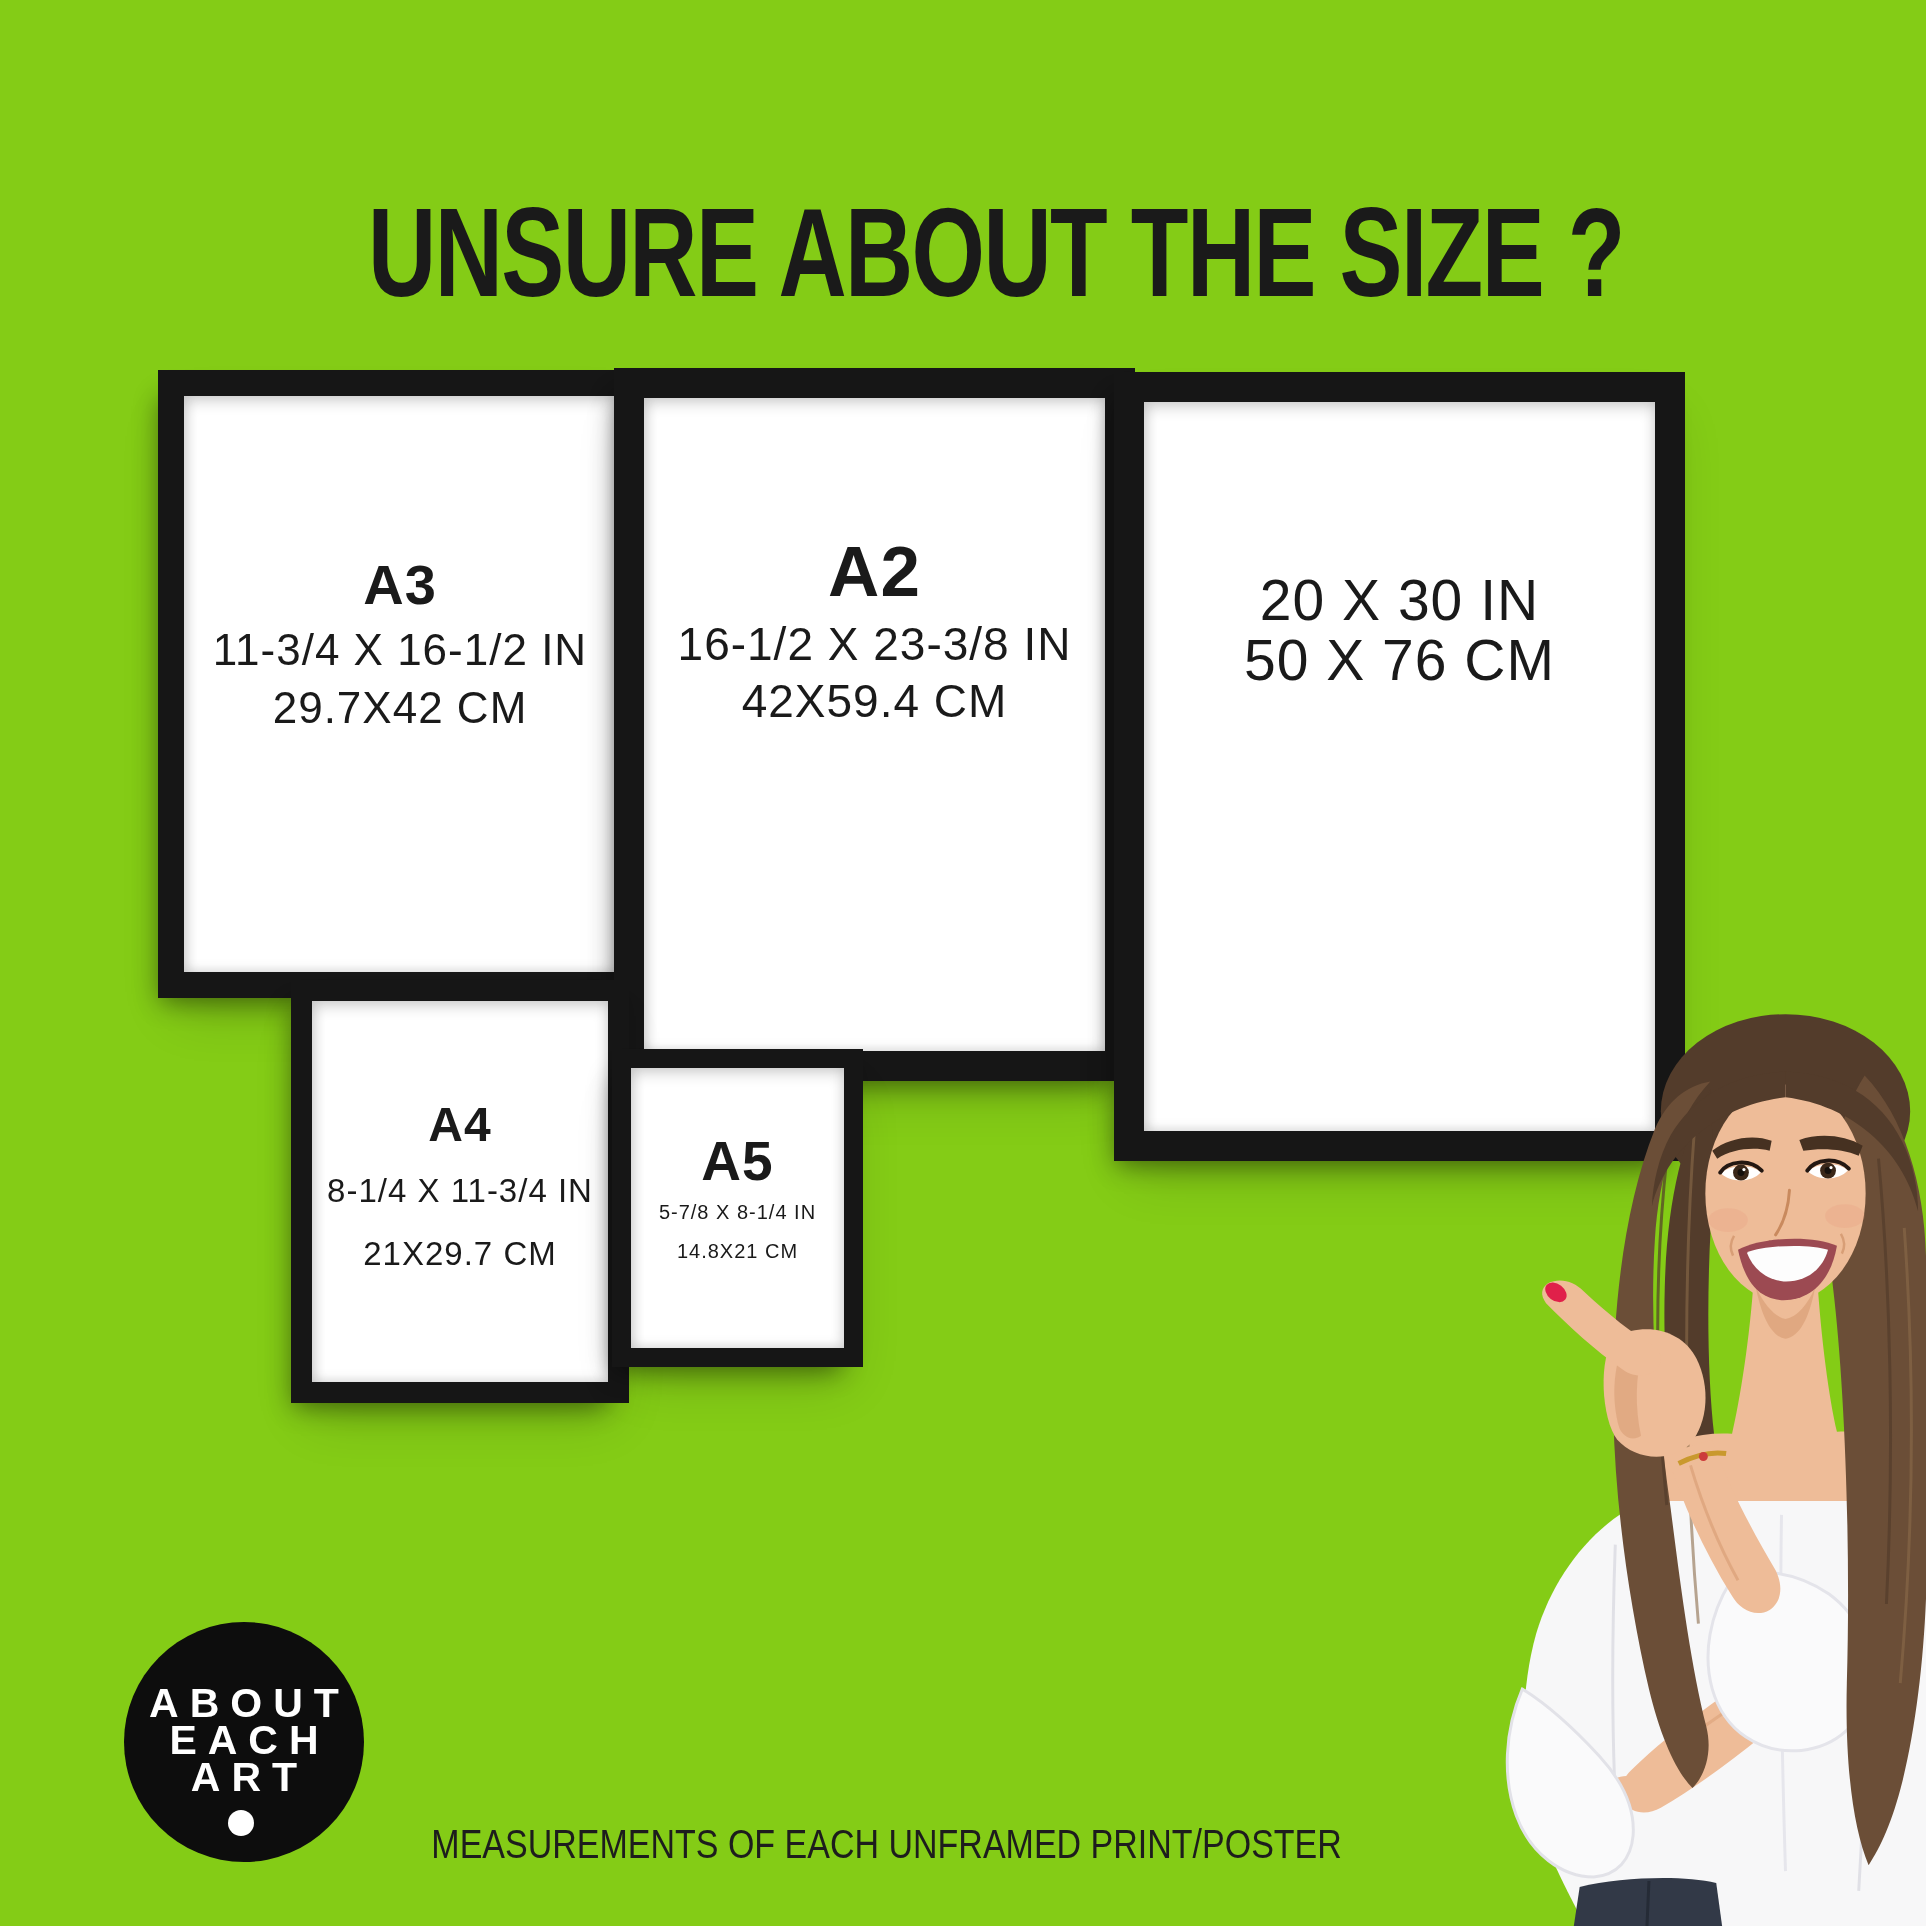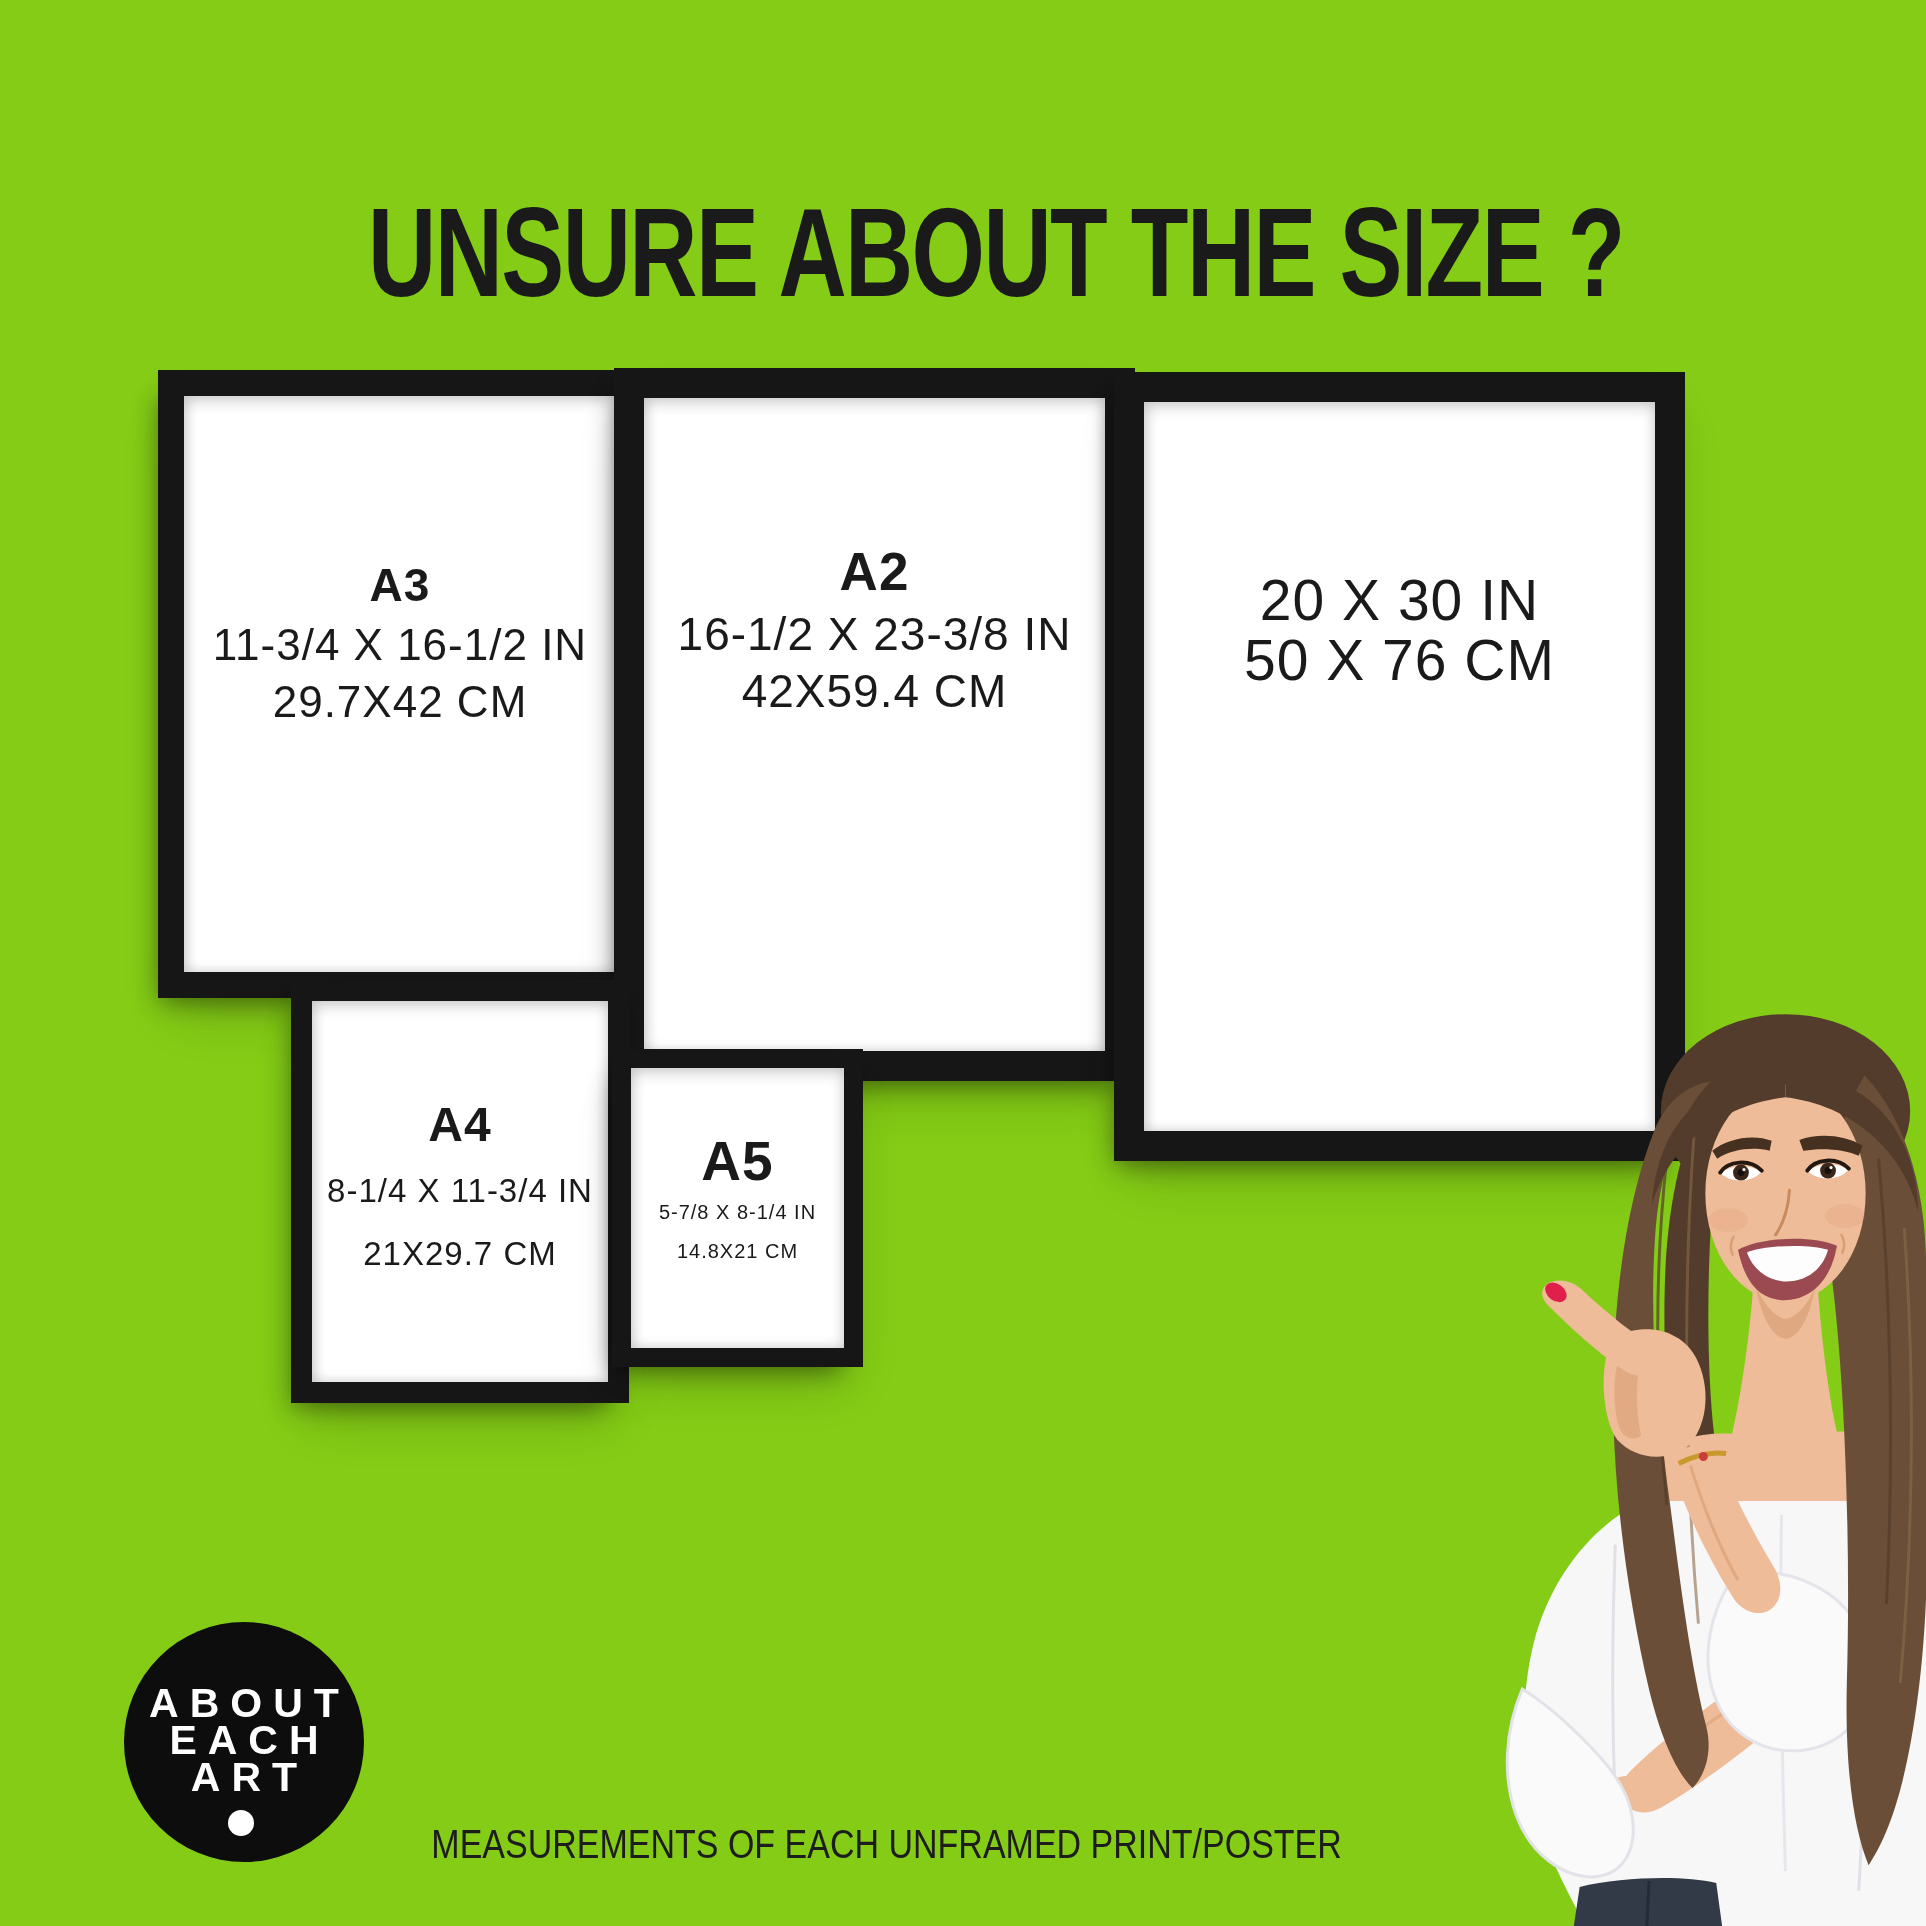--- a/index.html
+++ b/index.html
@@ -22,24 +22,24 @@
                inset 0 6px 14px rgba(0,0,0,.16),
                inset 6px 0 10px rgba(0,0,0,.07),
                inset -4px -6px 10px rgba(0,0,0,.05);
     display:flex;flex-direction:column;align-items:center;justify-content:center;
     text-align:center;
   }
   .frame .ftext{transform:translateY(var(--shift,0px));}
   .flabel{font-weight:700;letter-spacing:1px;}
   .fline{font-weight:400;letter-spacing:1px;white-space:nowrap;}
   .f-a3  {left:158px;  top:370px;  width:432px; height:576px; border-width:26px; --shift:-40px;}
-  .f-a3 .flabel{font-size:46px;margin-bottom:4px;}
+  .f-a3 .flabel{font-size:56px;margin-bottom:4px;}
   .f-a3 .fline {font-size:44px;line-height:1.3;}
   .f-a2  {left:614px;  top:368px;  width:461px; height:653px; border-width:30px; --shift:-94px;}
-  .f-a2 .flabel{font-size:53px;margin-bottom:4px;}
+  .f-a2 .flabel{font-size:71px;margin-bottom:4px;}
   .f-a2 .fline {font-size:46px;line-height:1.24;}
   .f-2030{left:1114px; top:372px;  width:511px; height:729px; border-width:30px; --shift:-136px;}
   .f-2030 .fline{font-size:57px;line-height:1.05;}
   .f-a4  {left:291px;  top:980px;  width:296px; height:381px; border-width:21px; --shift:0px;}
   .f-a4 .flabel{font-size:48px;margin-bottom:8px;}
   .f-a4 .fline {font-size:33px;line-height:1.9;}
   .f-a5  {left:612px;  top:1049px; width:213px; height:280px; border-width:19px; --shift:-8px;}
   .f-a5 .flabel{font-size:55px;margin-bottom:0px;}
   .f-a5 .fline {font-size:20px;line-height:1.95;}
   

